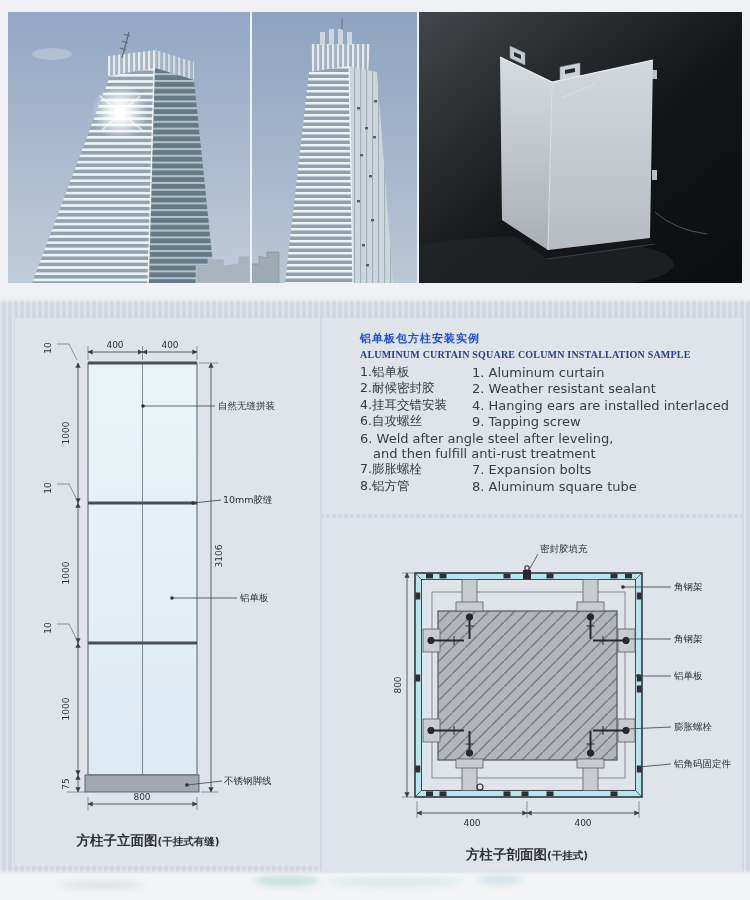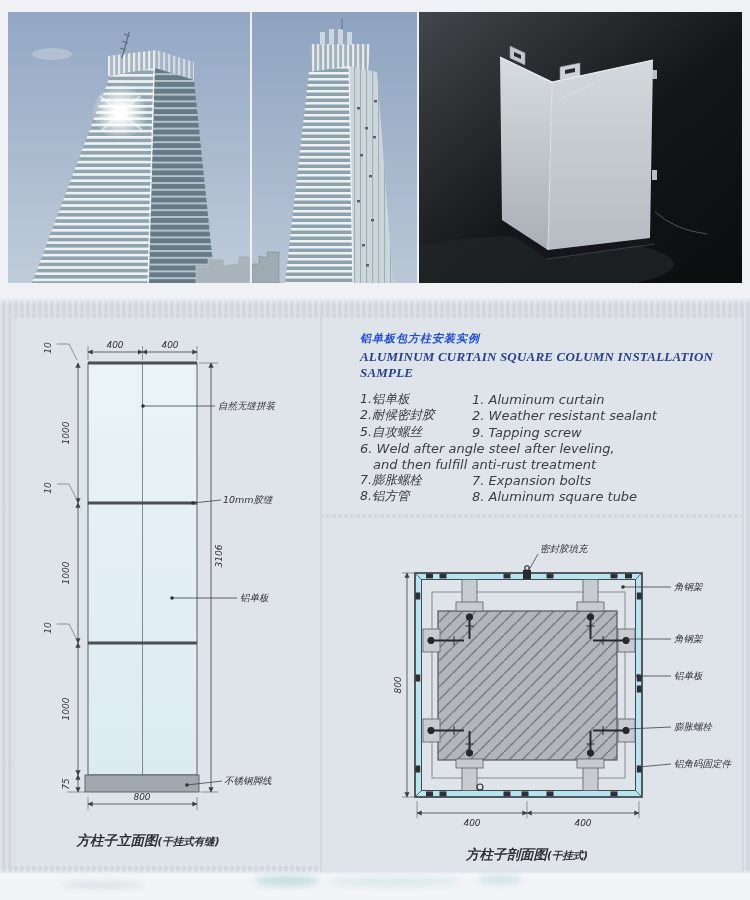--- a/index.html
+++ b/index.html
@@ -1,33 +1,33 @@
 <!DOCTYPE html>
 <html><head>
 <meta charset="utf-8">
 <style>
   * { margin:0; padding:0; box-sizing:border-box; }
   body { font-family:"DejaVu Sans","Liberation Sans",sans-serif; background:#b8bcc4; }
   .page { position:relative; width:750px; height:900px; margin:0 auto; overflow:hidden;
-    background:linear-gradient(180deg,#eff1f4 0px,#eff1f4 298px,#d4d9e1 304px,#d4d9e1 870px,#f2f4f6 874px,#f2f4f6 100%);font-style:italic; }
+    background:linear-gradient(180deg,#eff1f4 0px,#eff1f4 298px,#d4d9e1 304px,#d4d9e1 870px,#f2f4f6 874px,#f2f4f6 100%); }
   .stripes { position:absolute; left:0; top:300px; width:750px; height:572px;
     background:repeating-linear-gradient(90deg, rgba(255,255,255,.28) 0 1px, rgba(0,0,0,.012) 3px, transparent 6px); }
   .photo { position:absolute; top:12px; overflow:hidden; }
   .photo svg { display:block; }
   .photo1 { left:8px;   width:242px; height:271px; }
   .photo2 { left:252px; width:165px; height:271px; }
   .photo3 { left:419px; width:323px; height:271px; }
   .box { position:absolute; background:#dfe3ea; }
   .box-elev { left:15px;  top:318px; width:305px; height:548px; }
   .box-list { left:322px; top:318px; width:420px; height:196px; padding:13px 10px 0 38px; }
   .box-sect { left:322px; top:518px; width:420px; height:354px; }
   .title-cn { font-size:11px; font-weight:bold; letter-spacing:1px; color:#1d4ed8; }
-  .title-en { font-size:13px; font-weight:bold; color:#27418c; margin-top:3px;
+  .title-en { font-size:10px; font-weight:bold; color:#27418c; margin-top:3px;
               font-family:"Liberation Serif","DejaVu Serif",serif; letter-spacing:.2px; }
-  .legend { margin-top:10px; }
+  .legend { margin-top:4px; }
   .legend .row { display:flex; line-height:15.4px; }
   .legend .cn { width:112px; font-size:12.5px; color:#36393f; white-space:pre-line; }
   .legend .en { font-size:13px; color:#3a3d43; white-space:pre-line; padding-top:1px; }
   svg text { fill:#2e3136; }
   .dim  { font-size:9px; }
   .lbl  { font-size:9.5px; }
   .cap  { font-size:13.5px; font-weight:bold; }
   .caps { font-size:10.5px; font-weight:bold; }
   .dln  { stroke:#3c4046; stroke-width:.8; fill:none; }
   .thin { stroke:#6b6f76; stroke-width:.7; fill:none; }
@@ -256,21 +256,25 @@
     <div class="legend">
       <div class="row">
           <span class="cn">1.铝单板</span>
           <span class="en">1. Aluminum curtain</span>
         </div>
       <div class="row">
           <span class="cn">2.耐候密封胶</span>
           <span class="en">2. Weather resistant sealant</span>
         </div>
       <div class="row">
-          <span class="cn">5.自攻螺丝</span>
+          <span class="cn">4.挂耳交错安装</span>
+          <span class="en">4. Hanging ears are installed interlaced</span>
+        </div>
+      <div class="row">
+          <span class="cn">6.自攻螺丝</span>
           <span class="en">9. Tapping screw</span>
         </div>
       <div class="row">
           <span class="en">6. Weld after angle steel after leveling,
   and then fulfill anti-rust treatment</span>
         </div>
       <div class="row">
           <span class="cn">7.膨胀螺栓</span>
           <span class="en">7. Expansion bolts</span>
         </div>

